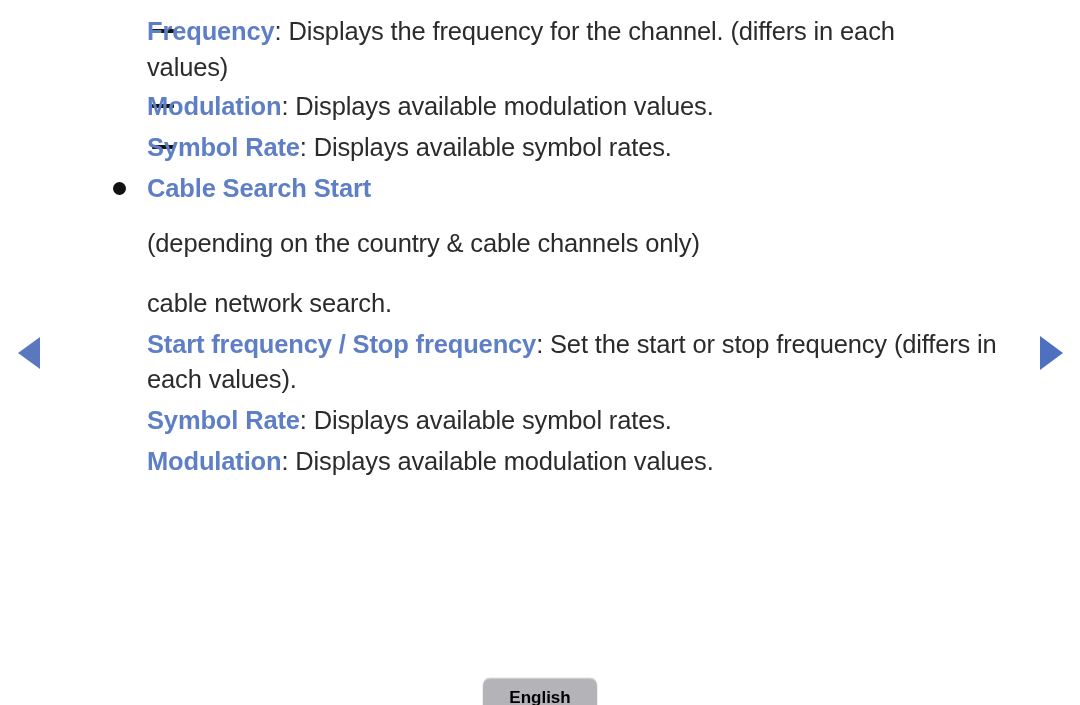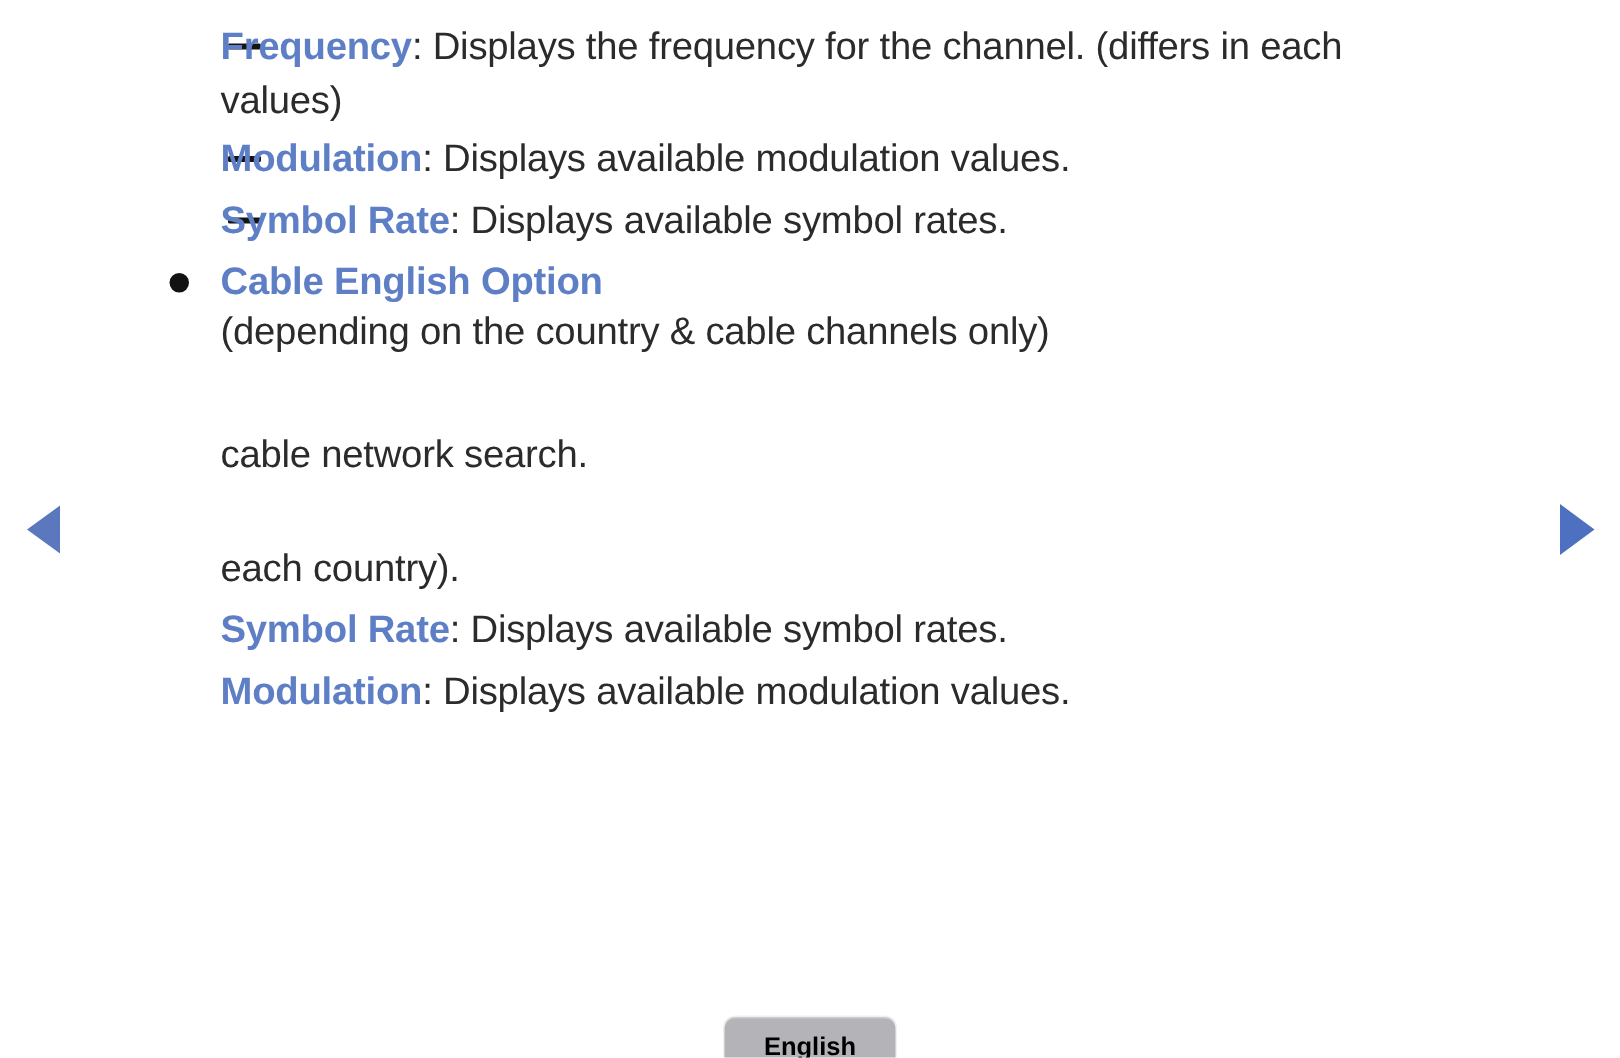--- a/index.html
+++ b/index.html
@@ -124,27 +124,28 @@
   <div class="line ind-text" style="top:16px;"><span class="kw">Frequency</span><span>: </span><span>Displays the frequency for the channel. (differs in each</span></div>
   <div class="line ind-text" style="top:52px;">values)</div>
 
   <div class="dash" style="top:104px;"></div>
   <div class="line ind-text" style="top:91px;"><span class="kw">Modulation</span><span>: </span><span>Displays available modulation values.</span></div>
 
   <div class="dash" style="top:145px;"></div>
   <div class="line ind-text" style="top:132px;"><span class="kw">Symbol Rate</span><span>: </span><span>Displays available symbol rates.</span></div>
 
   <div class="bullet" style="top:182px;"></div>
-  <div class="line ind-text" style="top:173px;"><span class="kw-plain">Cable English Option</span></div>
+  <div class="line ind-text" style="top:173px;"><span class="kw-plain">Cable Search Start</span></div>
 
-  <div class="line ind-text" style="top:206px;">(depending on the country &amp; cable channels only)</div>
+  <div class="line ind-text" style="top:228px;">(depending on the country &amp; cable channels only)</div>
 
   <div class="line ind-text" style="top:288px;">cable network search.</div>
 
-  <div class="line ind-text" style="top:364px;">each country).</div>
+  <div class="line ind-text" style="top:329px;"><span class="kw">Start frequency / Stop frequency</span><span>: </span><span>Set the start or stop frequency (differs in</span></div>
+  <div class="line ind-text" style="top:364px;">each values).</div>
 
   <div class="line ind-text" style="top:405px;"><span class="kw">Symbol Rate</span><span>: </span><span>Displays available symbol rates.</span></div>
 
   <div class="line ind-text" style="top:446px;"><span class="kw">Modulation</span><span>: </span><span>Displays available modulation values.</span></div>
 
 </div>
 
 <div id="nav-prev" class="nav-arrow"></div>
 <div id="nav-next" class="nav-arrow"></div>
 

